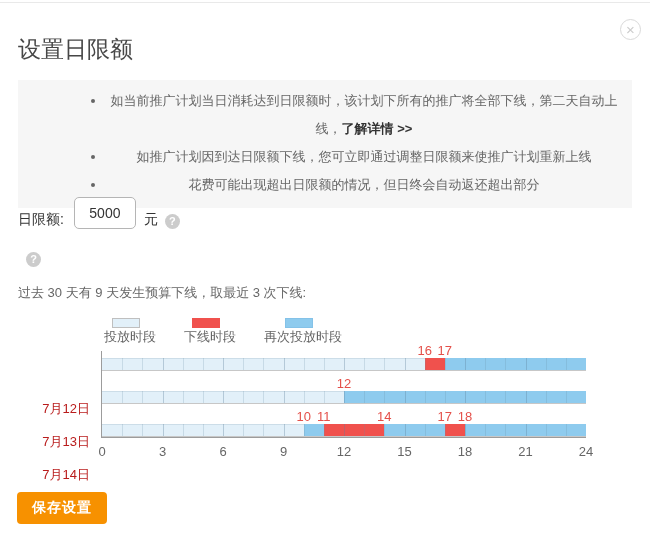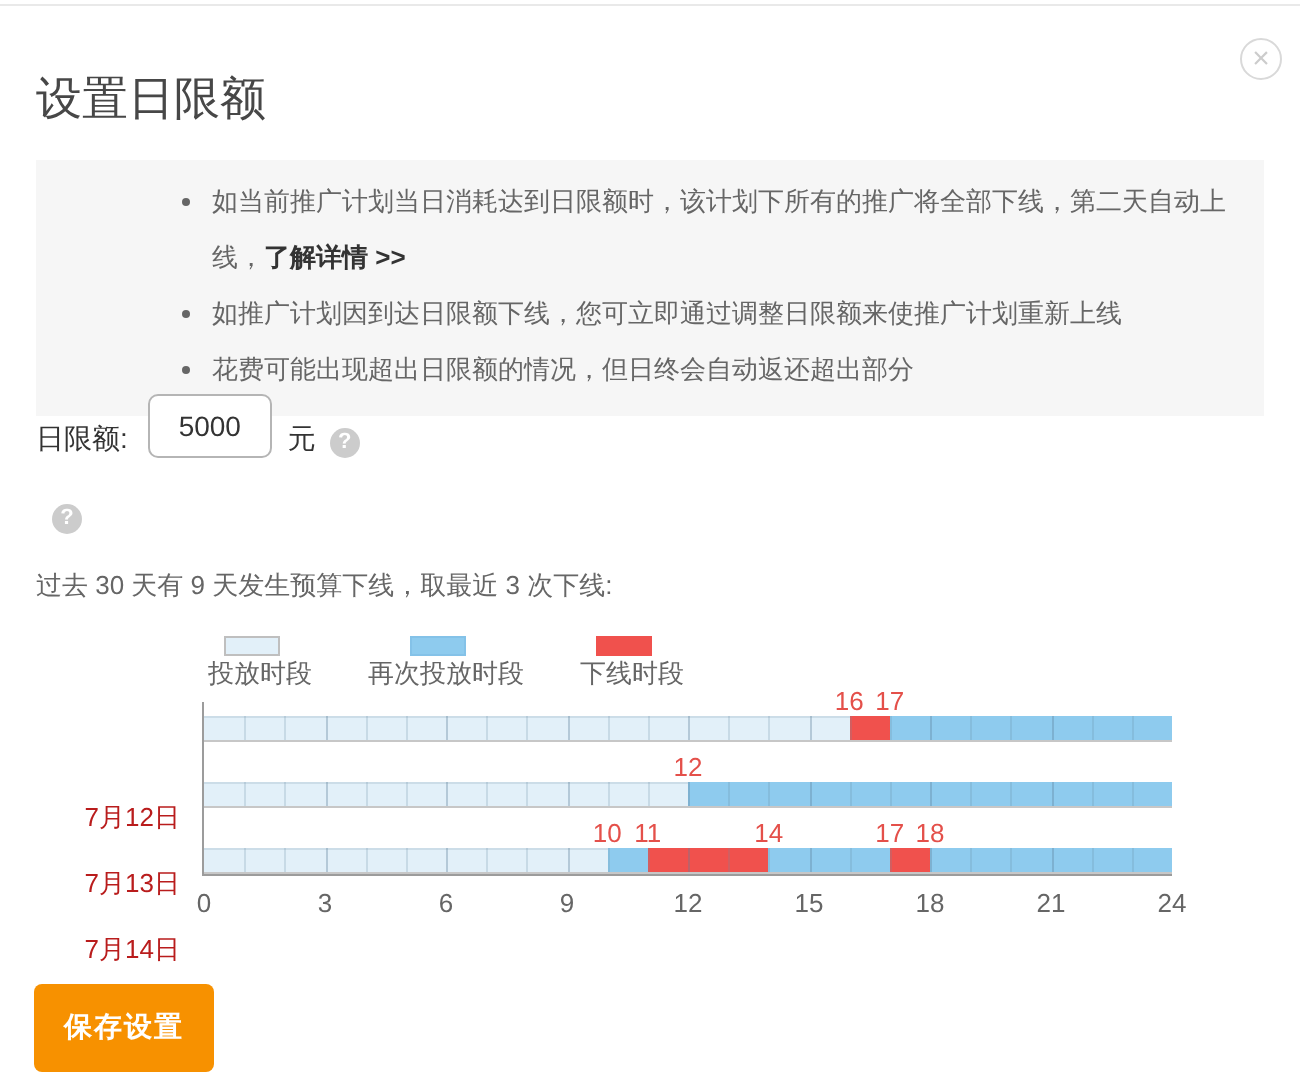--- a/index.html
+++ b/index.html
@@ -16,21 +16,21 @@
     font-size:15px; line-height:19px; text-align:center; cursor:pointer; background:#fff;
   }
   .dialog-title {
     position:absolute; top:34px; left:18px; margin:0;
     font-size:23px; font-weight:normal; color:#474747;
   }
   .notice {
     position:absolute; top:80px; left:18px; width:614px;
     background:#f6f6f6; padding:7px 10px 9px 0;
   }
-  .notice ul { margin:0; padding:0 0 0 88px; }
+  .notice ul { margin:0; padding:0 0 0 88px;text-align:center; }
   .notice li { font-size:13px; color:#666; line-height:28px; list-style:disc; }
   .detail-link { color:#333; font-weight:bold; cursor:pointer; }
   .limit-row { position:absolute; top:197px; left:18px; height:32px; display:flex; align-items:flex-end; }
   .limit-label { font-size:14px; color:#333; }
   .limit-input {
     width:62px; height:32px; margin:0 8px 0 10px; padding:0;
     border:1px solid #b5b5b5; border-radius:5px; outline:none;
     font-size:14px; color:#333; text-align:center;
     font-family:"Liberation Sans","DejaVu Sans",sans-serif;
   }
@@ -60,21 +60,21 @@
   .seg-offline { background:#f0514d; }
   .seg-redelivery { background:#8ecbee; }
   .htick { position:absolute; top:0; width:1px; height:12px; background:rgba(105,140,165,0.22); }
   .htick.major { background:rgba(95,130,155,0.35); }
   .bar-underline { position:absolute; left:0; bottom:-1px; width:100%; height:1px; background:#c7c7c7; }
   .marker { position:absolute; transform:translateX(-50%); font-size:13px; color:#e4504a; }
   .axis-v { position:absolute; width:1px; background:#9c9c9c; }
   .axis-h { position:absolute; height:1px; background:#9c9c9c; }
   .axis-label { position:absolute; transform:translateX(-50%); font-size:13px; color:#666; }
   .save-btn {
-    position:absolute; top:492px; left:17px; height:44px; padding:0 15px;
+    position:absolute; top:492px; left:17px; height:32px; padding:0 15px;
     background:#f79100; color:#fff; border:none; border-radius:4px;
     font-size:14px; font-weight:bold; letter-spacing:1px; cursor:pointer;
     font-family:Liberation Serif, serif;
   }
 </style>
 </head>
 <body>
 
 <div class="top-line"></div>
 
@@ -108,26 +108,26 @@
 </div>
 
 <div class="summary-line">过去 30 天有 9 天发生预算下线，取最近 3 次下线:</div>
 
 <div class="legend">
   <div class="legend-item">
     <span class="swatch swatch-delivery"></span>
     <span class="legend-label">投放时段</span>
   </div>
   <div class="legend-item">
+    <span class="swatch swatch-offline"></span>
+    <span class="legend-label">下线时段</span>
+  </div>
+  <div class="legend-item">
     <span class="swatch swatch-redelivery"></span>
     <span class="legend-label">再次投放时段</span>
-  </div>
-  <div class="legend-item">
-    <span class="swatch swatch-offline"></span>
-    <span class="legend-label">下线时段</span>
   </div>
 </div>
 
 <div id="chart">
     <div class="row-label" style="top: 11px;">7月12日</div>
     <div class="tbar" style="left: 102px; top: 13px; width: 484px;">
       <div class="seg seg-delivery" style="left: 0px; width: 322.667px; background: rgb(226, 240, 249);"></div>
       <div class="seg seg-offline" style="left: 322.667px; width: 20.1667px; background: rgb(240, 81, 77);"></div>
       <div class="seg seg-redelivery" style="left: 342.833px; width: 141.167px; background: rgb(142, 203, 238);"></div>
       <div class="htick" style="left: 20.1667px;"></div>

